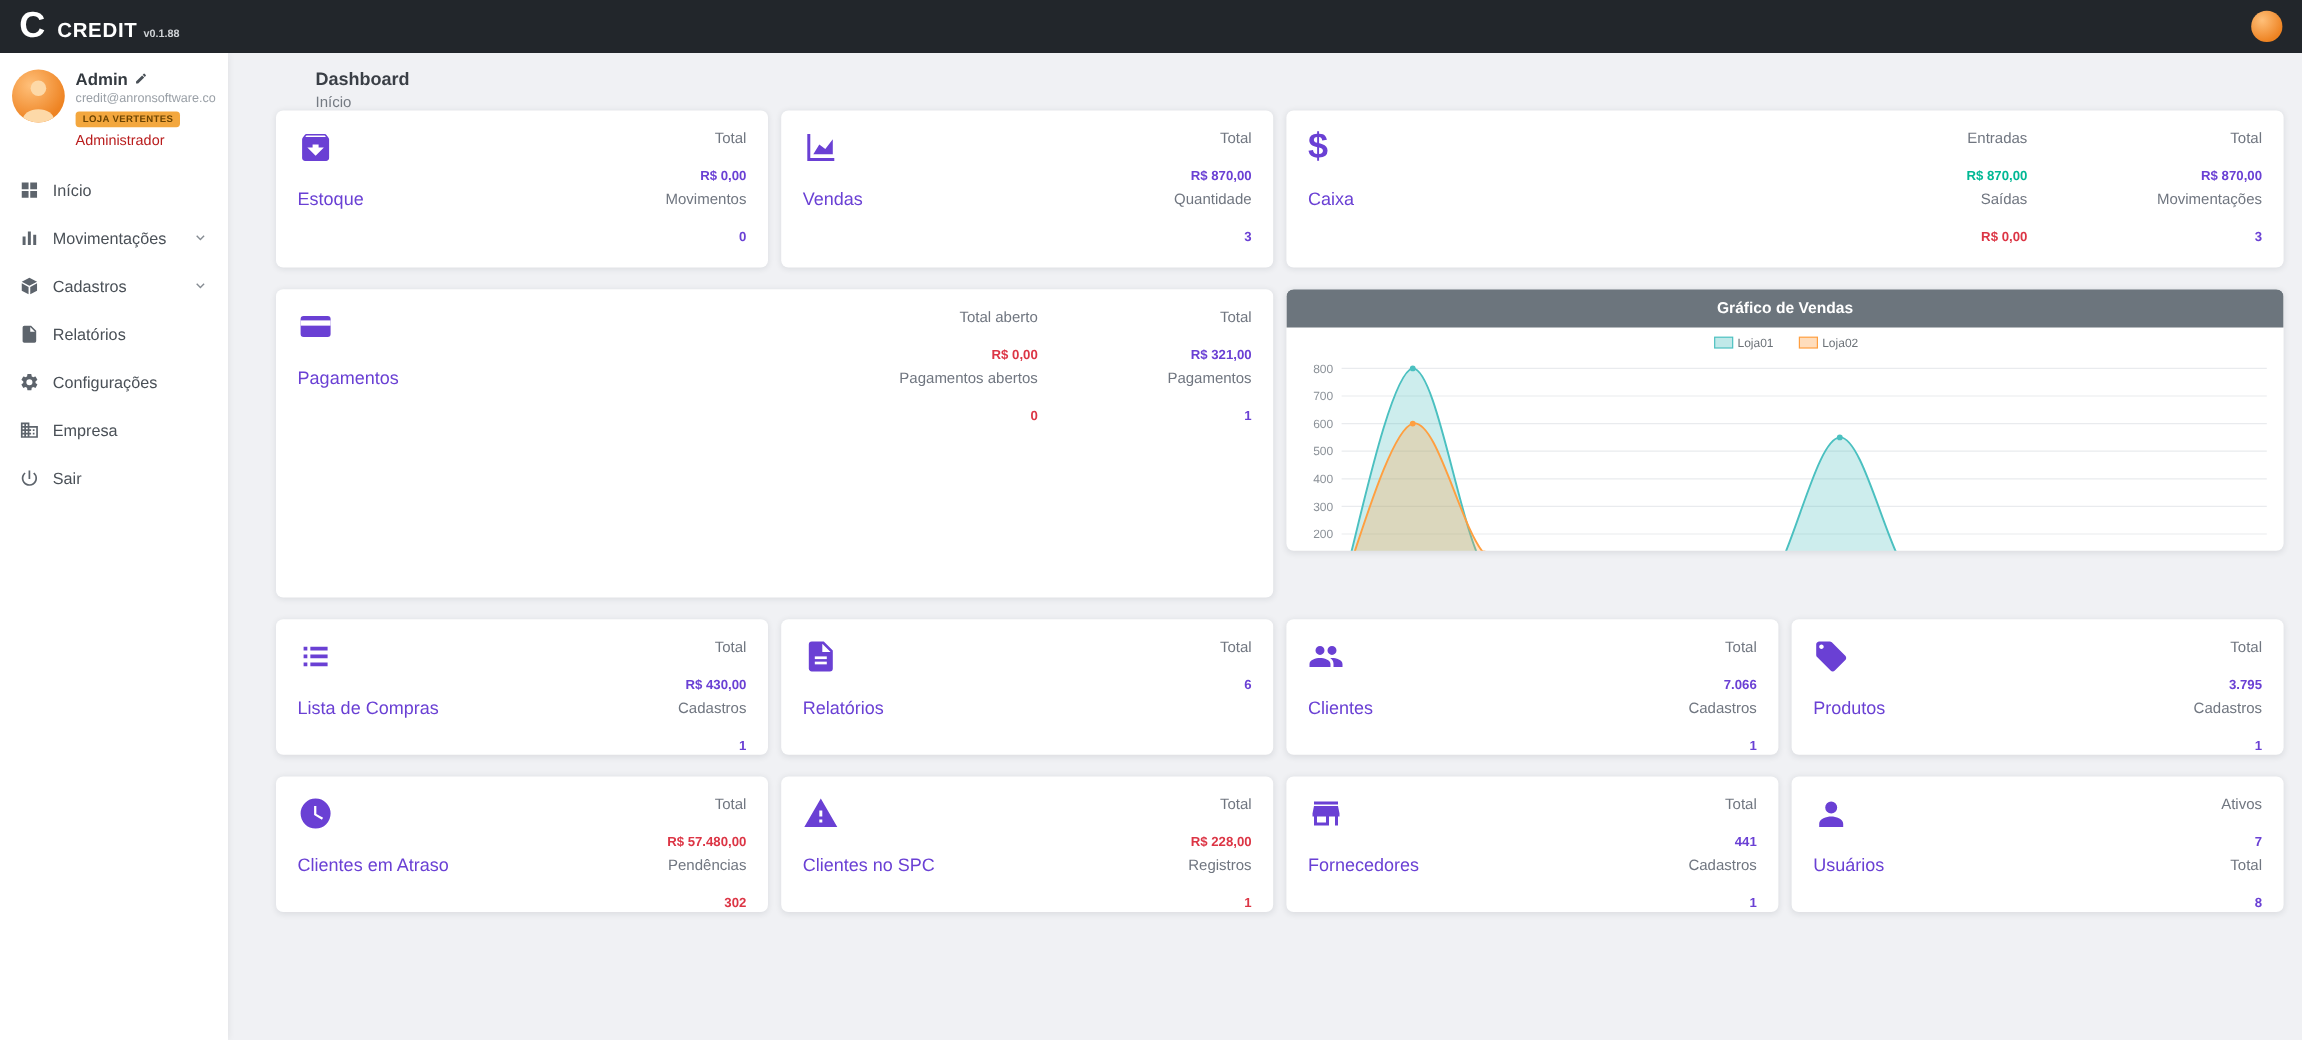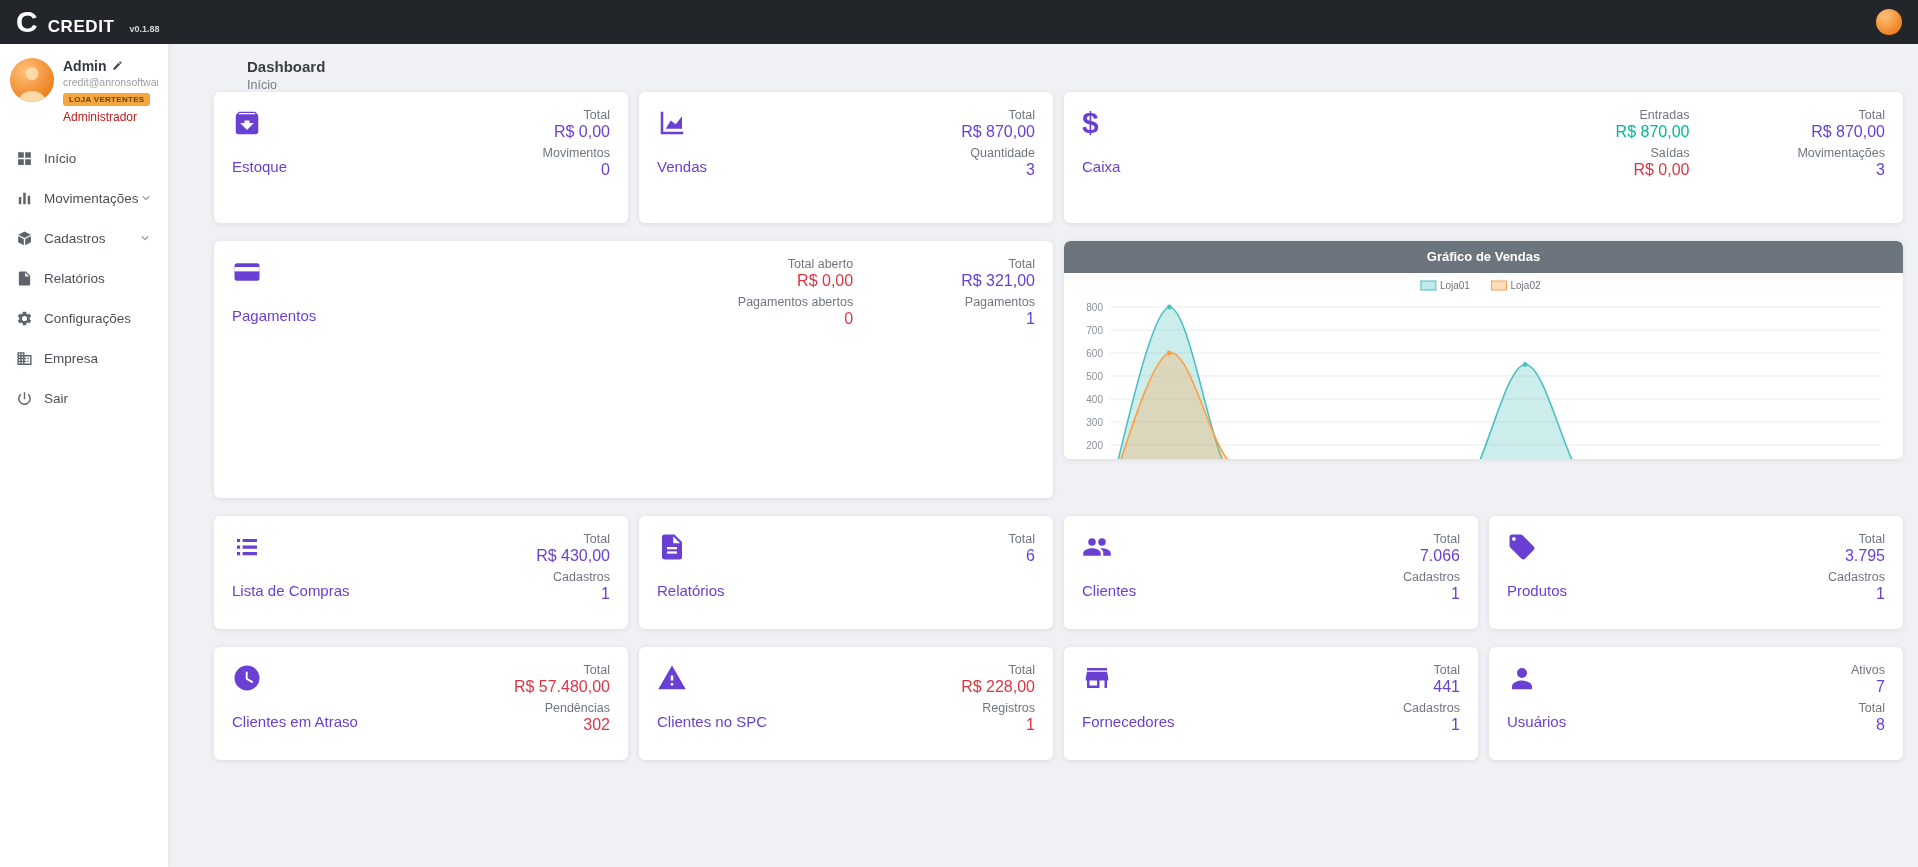--- a/index.html
+++ b/index.html
@@ -4,65 +4,65 @@
 <style>
 *{box-sizing:border-box;margin:0;padding:0}
 body{background:#f0f1f4;font-family:"Liberation Sans",sans-serif;color:#3d4249;font-size:14px}
 a{text-decoration:none}
 
 
 .topbar{position:fixed;top:0;left:0;right:0;height:44px;background:#22262b;display:flex;align-items:center;justify-content:space-between;padding:0 16px;z-index:20}
 .brand{display:flex;align-items:baseline;color:#fff;cursor:pointer}
 .logo-c{font-size:30px;font-weight:700;line-height:44px;margin-right:10px}
 .brand-name{font-size:17px;font-weight:700;letter-spacing:.6px}
-.brand-ver{font-size:9px;color:#cfd2d6;margin-left:15px;font-weight:700}
+.brand-ver{font-size:9px;color:#cfd2d6;margin-left:5px;font-weight:700}
 .tavatar{width:26px;height:26px;border-radius:50%;background:radial-gradient(circle at 35% 30%,#ffc07a,#ee8322 72%);cursor:pointer;flex:none}
 
 
-.sidebar{position:fixed;top:44px;left:0;bottom:0;width:168px;background:#fff;box-shadow:0 0 6px rgba(0,0,0,.08);padding:14px 10px;z-index:10}
+.sidebar{position:fixed;top:44px;left:0;bottom:0;width:190px;background:#fff;box-shadow:0 0 6px rgba(0,0,0,.08);padding:14px 10px;z-index:10}
 .uprow{display:flex;gap:9px}
 .uavatar{width:44px;height:44px;border-radius:50%;background:radial-gradient(circle at 35% 30%,#ffc07a,#ee8322 72%);flex:none;position:relative;overflow:hidden}
 .uavatar::before{content:"";position:absolute;top:9px;left:50%;transform:translateX(-50%);width:13px;height:13px;border-radius:50%;background:#fdd9a8}
 .uavatar::after{content:"";position:absolute;bottom:-7px;left:50%;transform:translateX(-50%);width:26px;height:18px;border-radius:50% 50% 0 0;background:#fdd9a8}
 .uinfo{min-width:0}
 .uname{font-size:14px;font-weight:700;color:#343a40;display:flex;align-items:center;gap:5px}
 .uedit svg{width:11px;height:11px;fill:#495057}
 .uemail{font-size:10.5px;color:#9aa0a7;margin-top:2px;white-space:nowrap;overflow:hidden}
 .ubadge{display:inline-block;background:#f3a73e;color:#6b4403;font-size:8px;font-weight:700;padding:2px 6px;border-radius:3px;margin-top:5px;letter-spacing:.3px}
 .urole{font-size:12px;color:#b91c1c;margin-top:4px}
 .menu{margin-top:14px}
 .mitem{display:flex;align-items:center;height:40px;padding:0 6px;font-size:13.5px;color:#4a5057;cursor:pointer;border-radius:4px}
 .micon{width:17px;height:17px;margin-right:11px;flex:none}
 .micon svg{width:100%;height:100%;fill:#5d646c}
 .mchev{margin-left:auto;width:14px;height:14px}
 .mchev svg{width:14px;height:14px;fill:#868c93}
 
 
 .main{margin-left:190px;padding-top:44px}
-.content{padding:14px 15px 24px 24px}
+.content{padding:14px 15px 24px 40px}
 .phead{margin-left:33px}
 .ptitle{font-size:15px;font-weight:700;color:#3a3f46}
 .pcrumb{font-size:12.5px;color:#757b83;margin-top:3px;cursor:pointer}
 .frow{display:flex;justify-content:flex-end;align-items:center;gap:5px;margin:8px 0 10px;font-size:12.5px;color:#3d4249}
 select{font-size:11.5px;font-family:inherit;padding:1px 2px;border:1px solid #8a8f96;border-radius:2px;background:#fff}
 
 
 .grid{display:grid;grid-template-columns:repeat(4,minmax(0,1fr));column-gap:11px;row-gap:18px;align-items:start}
 .span2{grid-column:span 2}
 .card{background:#fff;border-radius:6px;box-shadow:0 1px 5px rgba(30,35,45,.10);padding:16px 18px;display:flex;justify-content:space-between}
 .h131{height:131px}.h257{height:257px}.h113{height:113px}
 .cleft{display:flex;flex-direction:column;align-items:flex-start}
 .cicon{width:30px;height:30px}
 .cicon svg{width:30px;height:30px;fill:#6a40d4}
 .cicon.dollar{font-size:30px;font-weight:700;color:#6a40d4;line-height:30px;width:auto}
 .clabel{font-size:15px;color:#6a40d4;margin-top:20px;cursor:pointer}
 .cstats{text-align:right}
 .sk{font-size:12.5px;color:#707680;margin-top:5px}
 .sk:first-child{margin-top:0}
-.sv{font-size:16px;font-weight:400;margin-top:1px;line-height:1.15}
+.sv{font-size:11px;font-weight:700;margin-top:19px;line-height:1.15}
 .purple{color:#6a40d4}.red{color:#dc3545}.green{color:#00b894}
 .cgroups{display:flex;gap:108px}
 
 
 .chart-card{padding:0;display:block;height:218px;overflow:hidden}
 .chart-head{height:32px;line-height:32px;background:#6c757d;color:#fff;font-size:13px;font-weight:700;text-align:center;border-radius:6px 6px 0 0}
 .chart-body{height:246px}
 .chart-body svg{display:block;font-family:"Liberation Sans",sans-serif}
 </style>
 </head>

